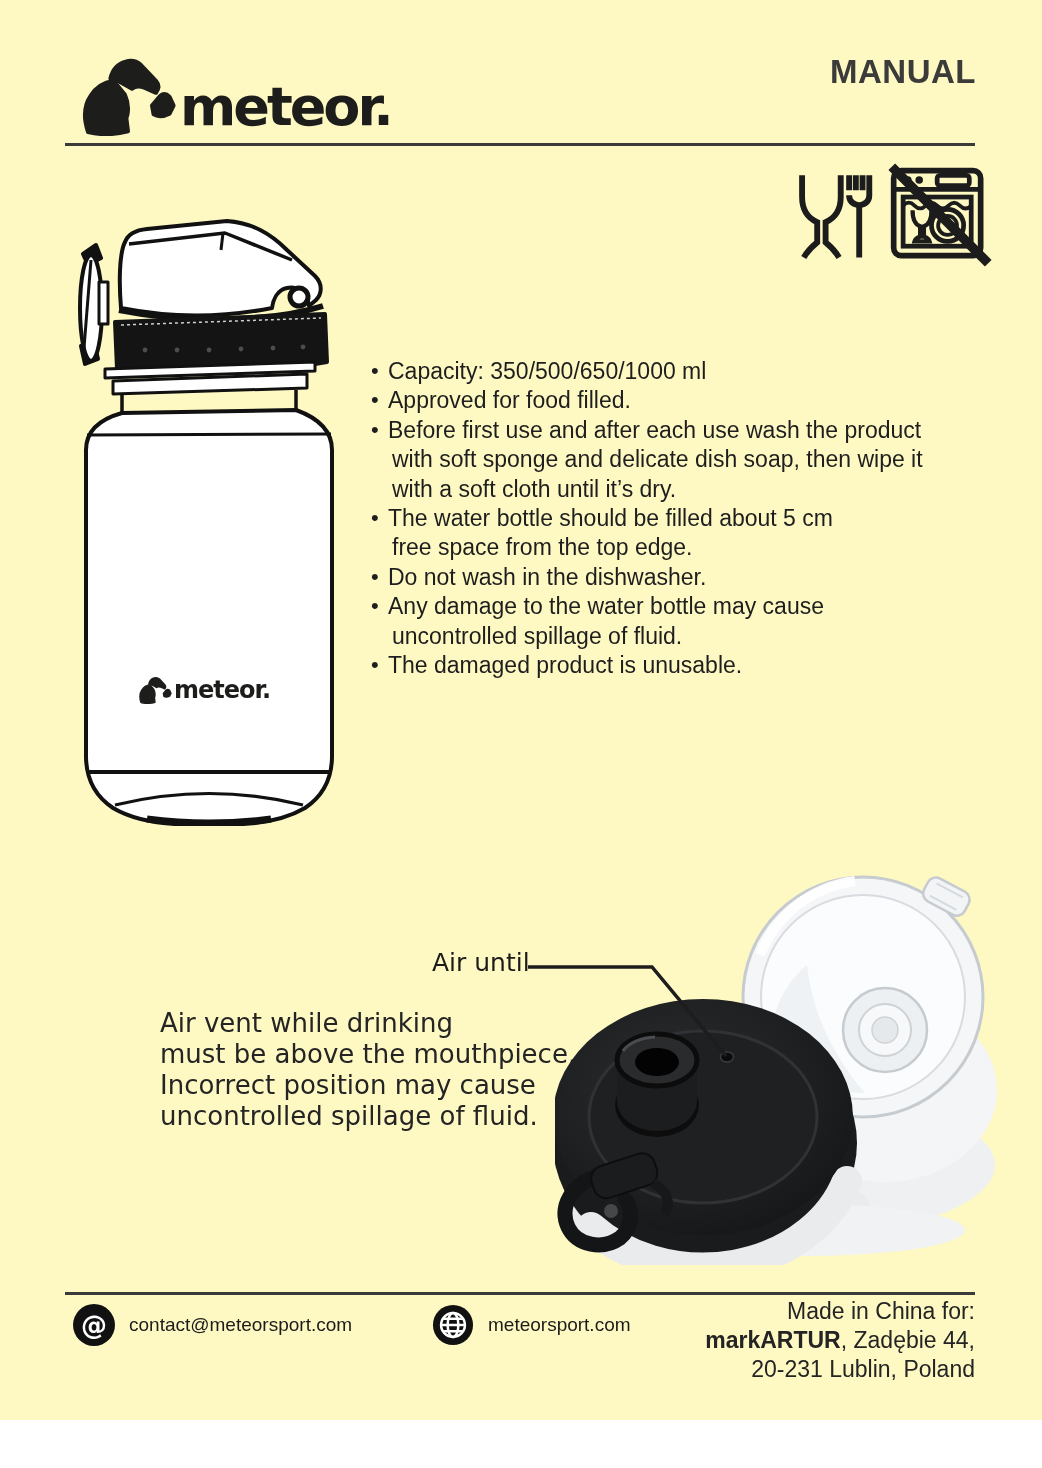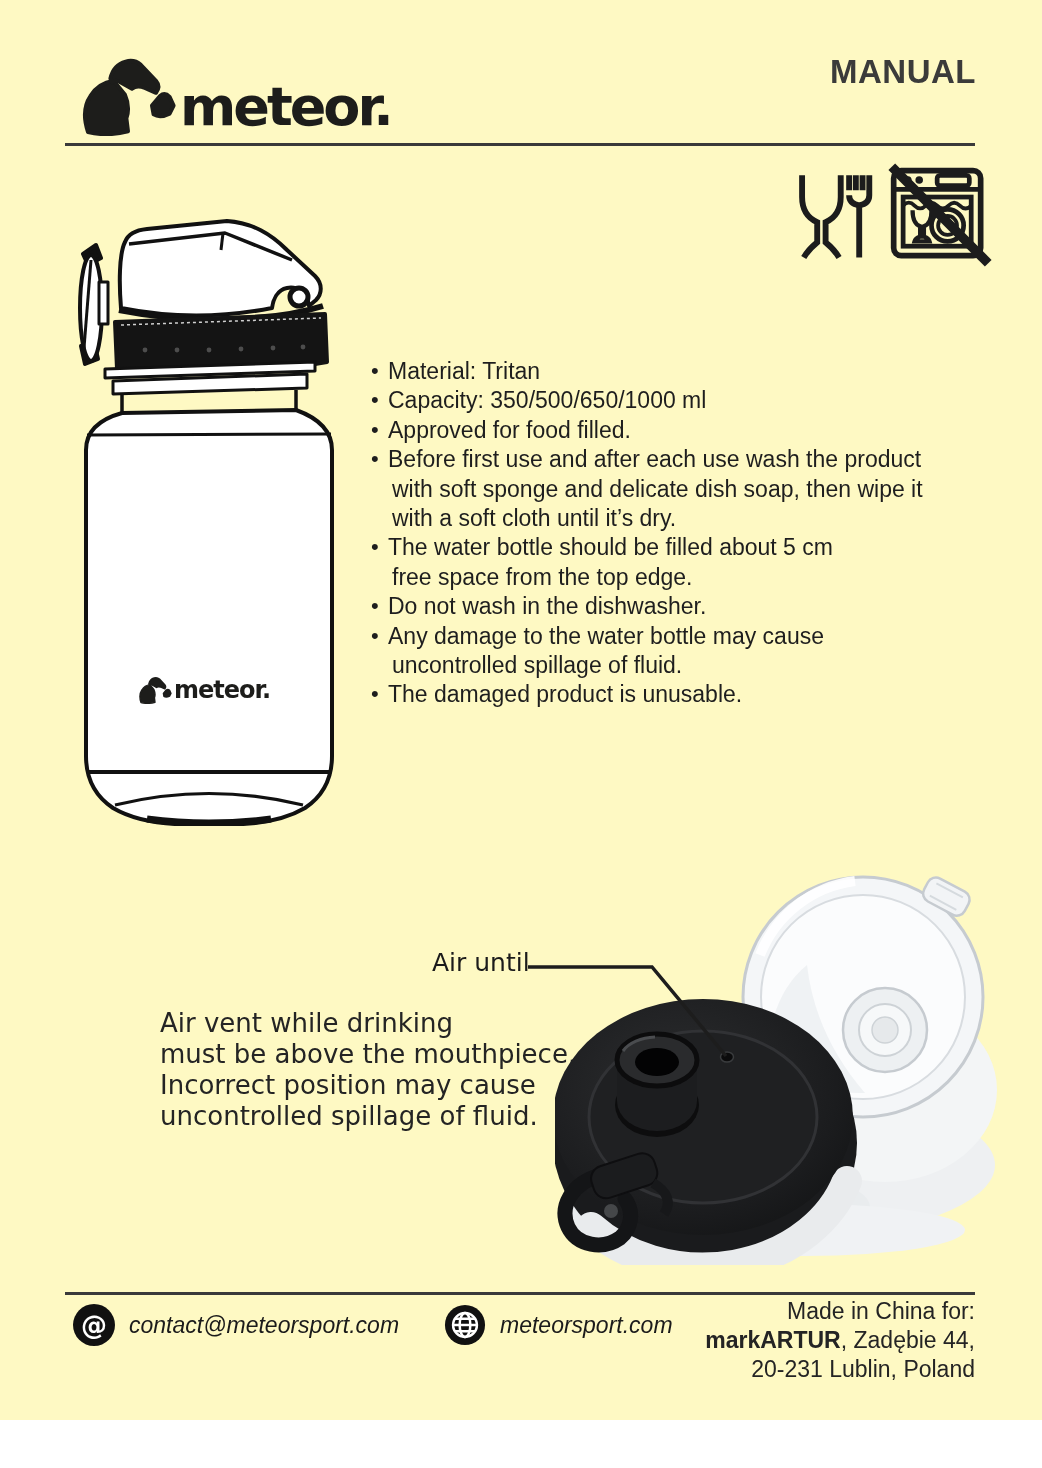--- a/index.html
+++ b/index.html
@@ -41,26 +41,26 @@
   .airvent-label{position:absolute;left:432px;top:948px;
     font-family:"DejaVu Sans",sans-serif;font-size:25px;color:#1b1b1b;}
   .callout-svg{position:absolute;left:524px;top:952px;width:215px;height:112px;z-index:3;}
   .airvent-note{position:absolute;left:160px;top:1008px;
     font-family:"DejaVu Sans",sans-serif;font-size:26px;line-height:31px;color:#242424;}
   .cap-photo{position:absolute;left:555px;top:845px;width:450px;height:420px;z-index:1;}
   
   .footer-rule{position:absolute;left:65px;right:67px;top:1292px;height:3px;background:#3a3a3a;}
   .contact-group{position:absolute;top:1303px;display:flex;align-items:center;height:44px;}
   .contact-email{left:73px;}
-  .contact-web{left:444px;}
+  .contact-web{left:432px;}
   .at-badge{width:42px;height:42px;border-radius:50%;background:#111;color:#fff;
     display:flex;align-items:center;justify-content:center;
     font-family:"DejaVu Sans",sans-serif;font-weight:bold;font-size:26px;}
   .globe-badge{width:42px;height:42px;}
-  .contact-text{font-size:23px;color:#1b1b1b;margin-left:14px;font-style:italic;}
+  .contact-text{font-size:19px;color:#1b1b1b;margin-left:14px;}
   .address-block{position:absolute;right:67px;top:1297px;text-align:right;
     font-size:23px;line-height:29px;color:#242424;}
   .address-block b{font-weight:bold;}
 </style>
 </head>
 <body>
 
 <svg width="0" height="0" style="position:absolute" aria-hidden="true">
   <defs>
     <symbol id="meteor-mark" viewBox="0 0 120 100">
@@ -166,23 +166,20 @@
 
   <div class="bottle-logo">
     <svg class="mini-mark">
         <use href="#meteor-mark"></use>
       </svg>
     <span class="mini-text">meteor.</span>
   </div>
 
   <div class="bullets">
     <div>
-        <div class="b-line first">Material: Tritan</div>
-      </div>
-    <div>
         <div class="b-line first">Capacity: 350/500/650/1000 ml</div>
       </div>
     <div>
         <div class="b-line first">Approved for food filled.</div>
       </div>
     <div>
       <div class="b-line first">Before first use and after each use wash the product</div>
       <div class="b-line cont">with soft sponge and delicate dish soap, then wipe it</div>
       <div class="b-line cont">with a soft cloth until it’s dry.</div>
     </div>

